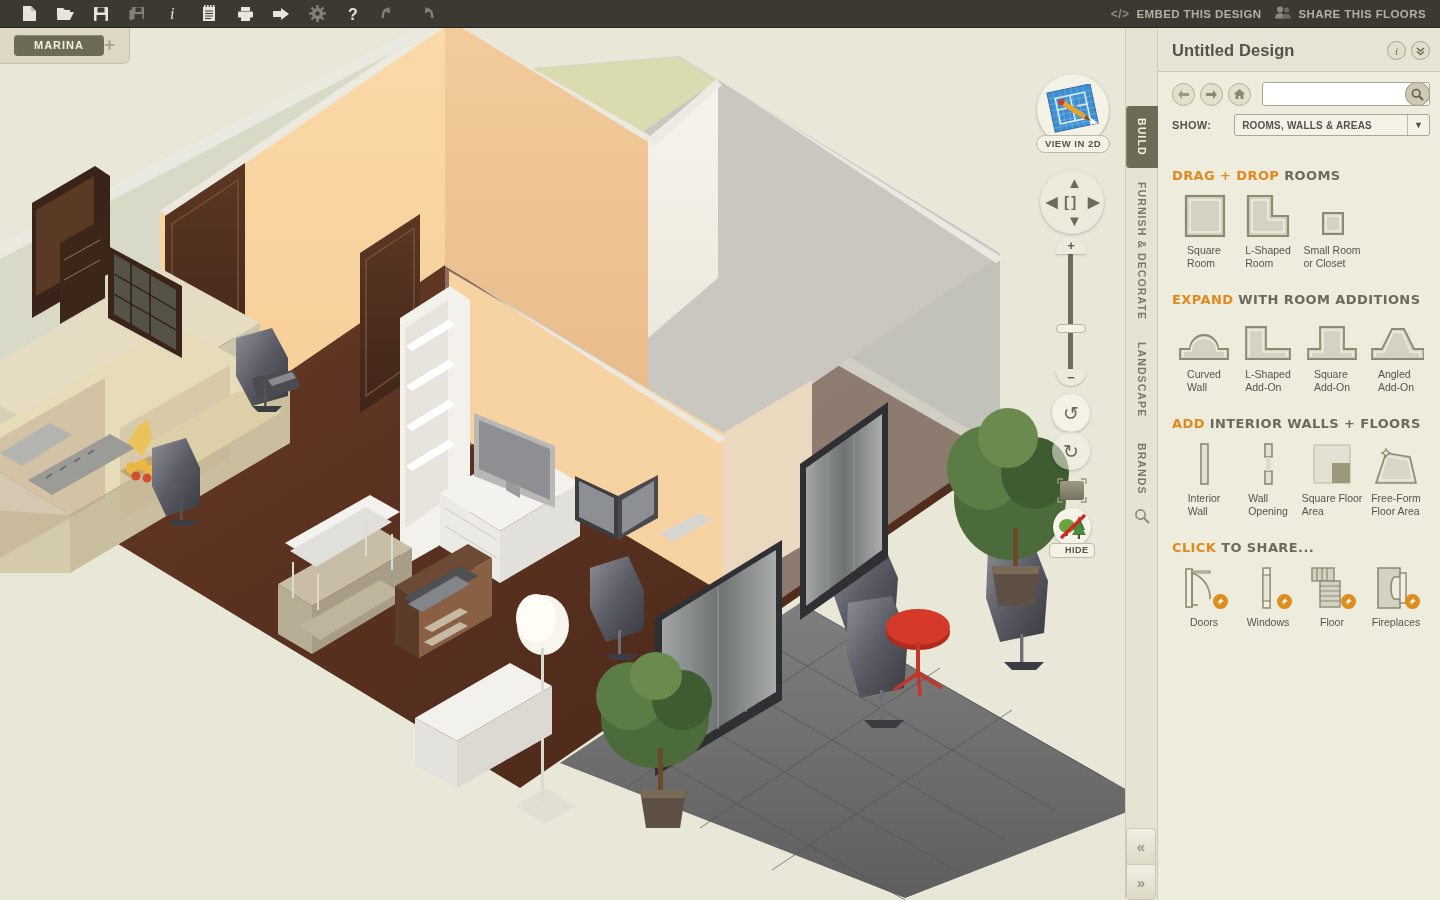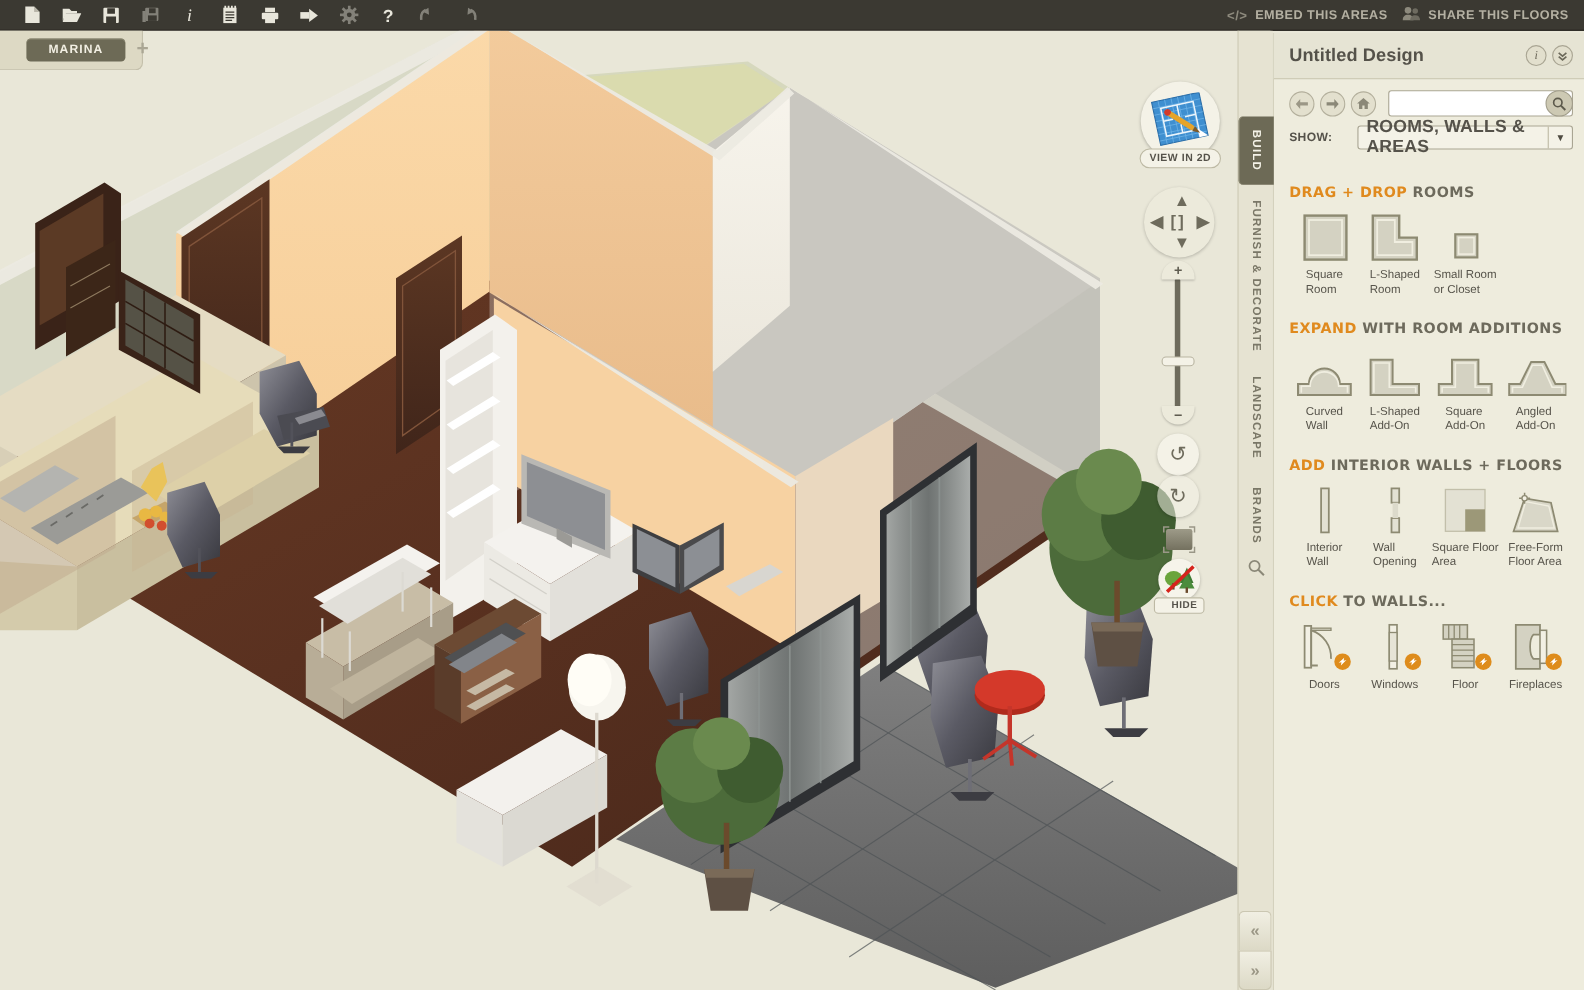--- a/index.html
+++ b/index.html
@@ -37,21 +37,21 @@
   }
   .tb-link .glyph { color: #8d8a7d; font-size: 12px; font-weight: bold; }
 
   
   .tabstrip {
     position: absolute; top: 28px; left: 0; width: 130px; height: 36px;
     background: #ddd9c4;
     border-bottom-right-radius: 7px;
     border-right: 1px solid #c4c0ab;
     border-bottom: 1px solid #c4c0ab;
-    display: flex; align-items: center; padding-left: 24px; gap: 10px;
+    display: flex; align-items: center; padding-left: 14px; gap: 0;
     z-index: 6;
   }
   .doc-tab {
     background: #6d6a56;
     color: #f2efe3;
     font-size: 11px; font-weight: bold; letter-spacing: 1px;
     padding: 4px 20px 5px 20px;
     border-radius: 4px;
     box-shadow: inset 0 1px 0 #8d8a74;
     cursor: pointer;
@@ -233,21 +233,21 @@
   .rp-show {
     display: flex; align-items: center; gap: 23px;
     padding: 0 10px 10px 14px;
   }
   .rp-show .lbl { font-size: 11px; font-weight: bold; color: #55524a; letter-spacing:.3px; }
   .select {
     position: relative; flex: 1; height: 22px;
     background: #f4f2e7; border: 1px solid #a9a593; border-radius: 3px;
     display: flex; align-items: center; padding-left: 7px; cursor: pointer;
   }
-  .select .val { font-size: 16px; font-weight: bold; color: #55524a; letter-spacing:.2px; }
+  .select .val { font-size: 10px; font-weight: bold; color: #55524a; letter-spacing:.2px; }
   .select .caret {
     position: absolute; right: 0; top: 0; bottom: 0; width: 22px;
     border-left: 1px solid #bdb9a4;
     display:flex; align-items:center; justify-content:center;
     color:#4e4b41; font-size:9px;
   }
 
   .rp-body { padding: 6px 0 0 0; }
   .sec { padding: 0 8px 6px 14px; }
   .sec-h {
@@ -381,21 +381,21 @@
       <div class="tb-btn dim" title="Redo">
         <svg width="17" height="15" viewBox="0 0 17 15">
             <path d="M11 3c3.5 1.5 4.5 5 4 9" stroke="#e8e6db" stroke-width="2.3" fill="none"></path>
             <path d="M8.5 1L14 4.5 8 7.5z" fill="#e8e6db"></path>
           </svg>
       </div>
     </div>
     <div class="tb-right">
       <div class="tb-link">
         <span class="glyph">&lt;/&gt;</span>
-        <span>EMBED THIS AREAS</span>
+        <span>EMBED THIS DESIGN</span>
       </div>
       <div class="tb-link">
         <span class="glyph">
           <svg width="16" height="13" viewBox="0 0 16 13">
               <circle cx="5" cy="3.4" r="3" fill="#8d8a7d"></circle>
               <path d="M0 12.5c0-3.4 2.2-5.2 5-5.2s5 1.8 5 5.2z" fill="#8d8a7d"></path>
               <circle cx="11.6" cy="3.9" r="2.5" fill="#6e6b60"></circle>
               <path d="M7 12.5c0-3 1.9-4.6 4.6-4.6S16 9.5 16 12.5z" fill="#6e6b60"></path>
             </svg>
         </span>
@@ -971,21 +971,21 @@
               </svg>
             </div>
             <div class="cap" style="white-space:pre-line">Free-Form
 Floor Area</div>
           </div>
         </div>
       </div>
 
       <div class="sec">
         <div class="sec-h">
-          <span class="accent">CLICK</span><span> TO WALLS...</span>
+          <span class="accent">CLICK</span><span> TO SHARE...</span>
         </div>
         <div class="grid">
           <div class="cell">
             <div class="art">
               <div class="artwrap">
                 <svg width="56" height="46" viewBox="0 0 56 46">
                   <rect x="10" y="4" width="6" height="38" fill="#f2f0e4" stroke="#8d8a72" stroke-width="1.6"></rect>
                   <path d="M16 6h18v2H16z" fill="#d4d2c2" stroke="#8d8a72" stroke-width="1.2"></path>
                   <path d="M16 8 A26 26 0 0 1 34 34" fill="none" stroke="#8d8a72" stroke-width="1.6"></path>
                   <path d="M16 8 L16 40 L22 40" fill="none" stroke="#8d8a72" stroke-width="1.6"></path>

